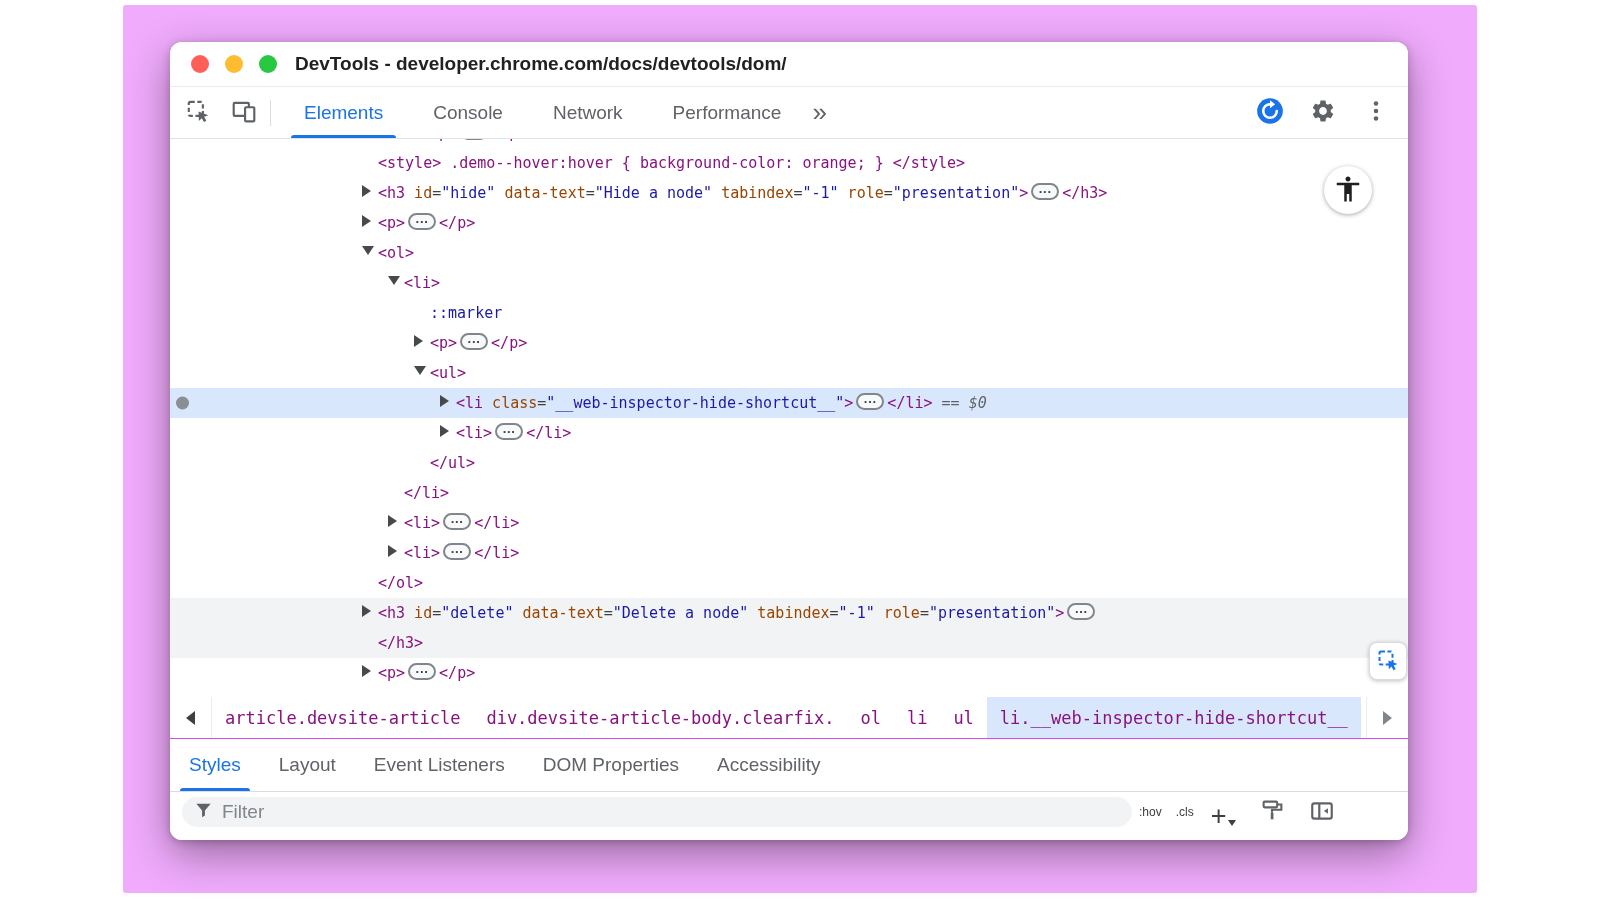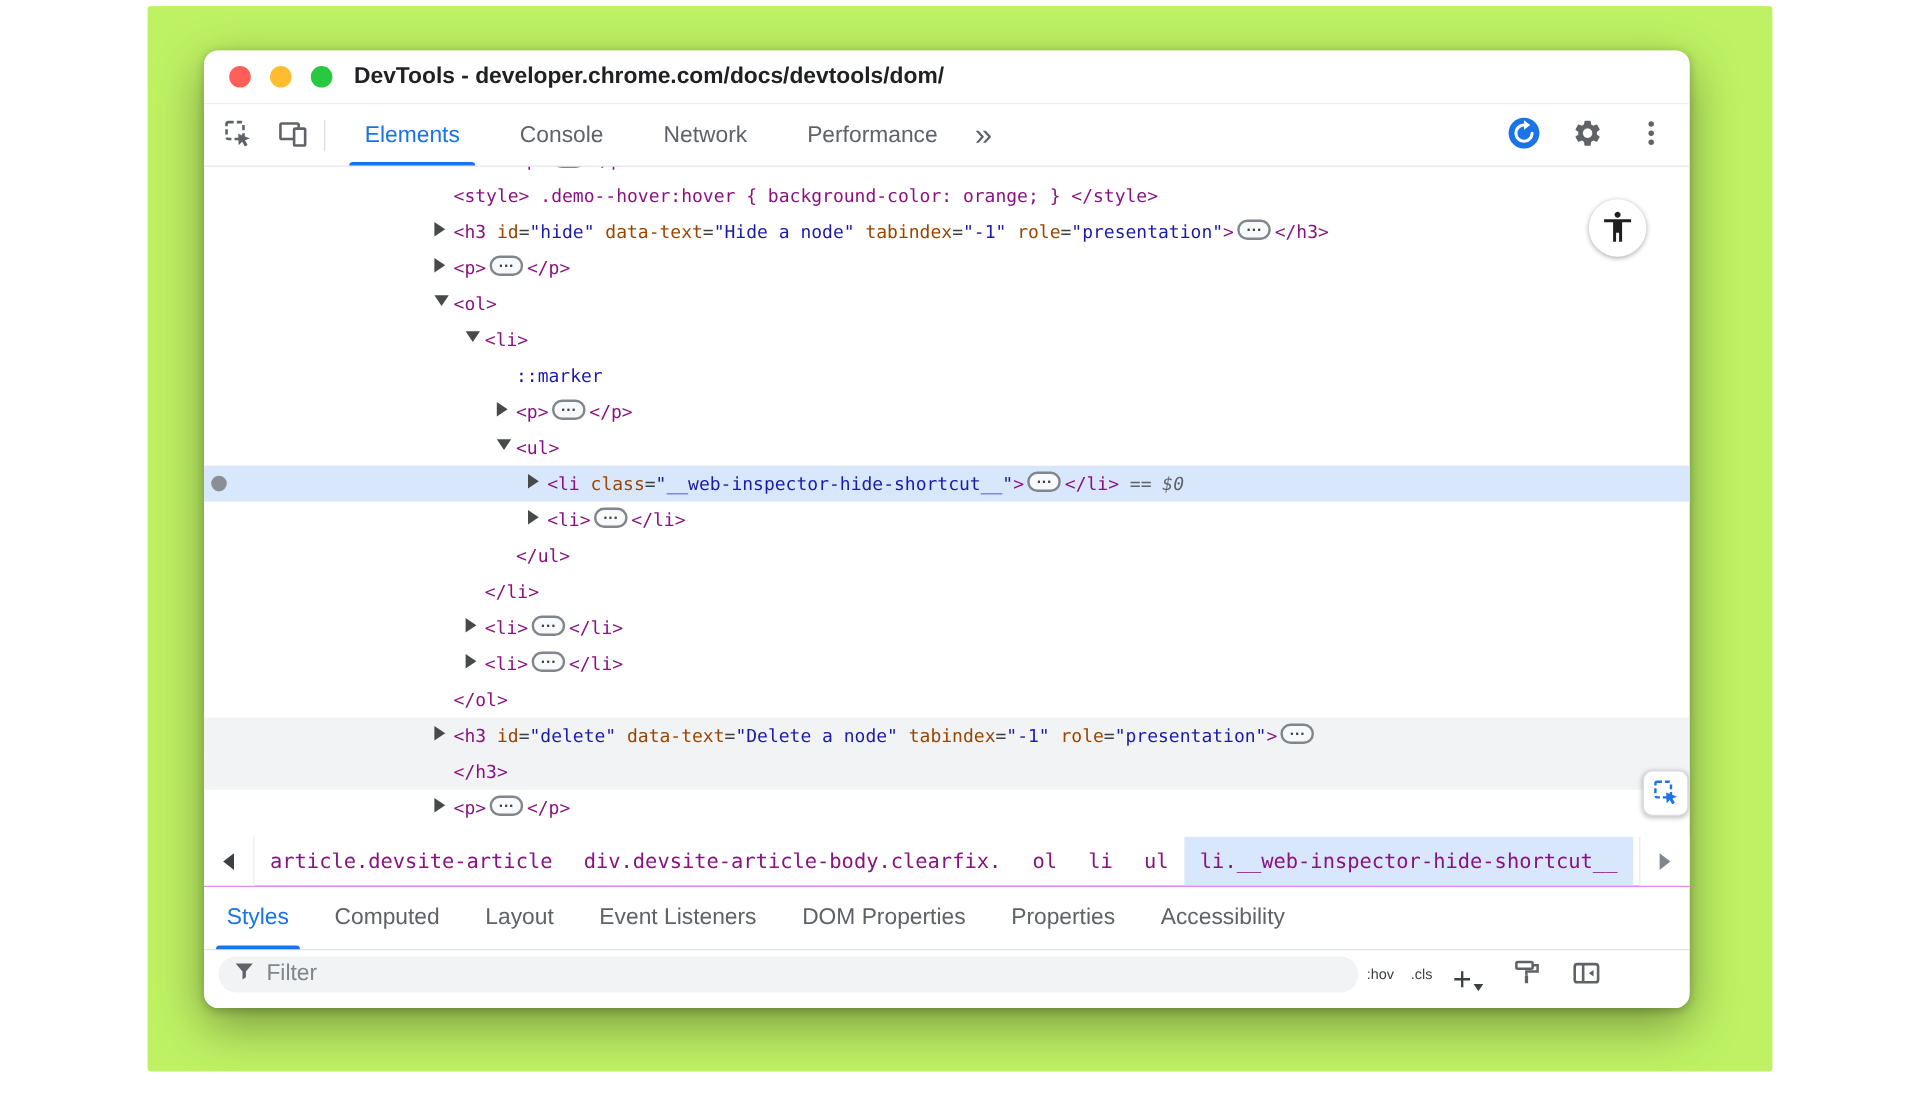--- a/index.html
+++ b/index.html
@@ -10,21 +10,21 @@
     --text-dim:#5f6368;
     --selected-row-bg:#d9e7fd;
     --hover-row-bg:#f1f3f4;
     --crumb-selected-bg:#d9e7fd;
     --traffic-red:#ff5f57;
     --traffic-yellow:#febc2e;
     --traffic-green:#28c840;
   }
   *{box-sizing:border-box;margin:0;padding:0;}
   html,body{width:1600px;height:920px;background:#ffffff;font-family:"Liberation Sans",sans-serif;overflow:hidden;}
-  .stage{position:absolute;left:123px;top:5px;width:1354px;height:888px;background:#bef264;border-radius:3px;}
+  .stage{position:absolute;left:123px;top:5px;width:1354px;height:888px;background:#f0abfc;border-radius:3px;}
   .window{position:absolute;left:47px;top:37px;width:1238px;height:798px;background:#ffffff;border-radius:12px;
           box-shadow:0 14px 42px rgba(0,0,0,.38), 0 2px 8px rgba(0,0,0,.22);overflow:hidden;}
 
   
   .titlebar{height:45px;display:flex;align-items:center;border-bottom:1px solid #ececec;background:#fff;}
   .traffic{display:flex;align-items:center;gap:16px;margin-left:21px;}
   .tl{width:18px;height:18px;border-radius:50%;}
   .tl.red{background:var(--traffic-red);}
   .tl.yellow{background:var(--traffic-yellow);}
   .tl.green{background:var(--traffic-green);}
@@ -219,25 +219,23 @@
           <div class="crumb">ul</div>
           <div class="crumb sel">li.__web-inspector-hide-shortcut__</div>
         </div>
       <button class="crumb-nav right">
         <span class="tri-right"></span>
       </button>
     </div>
 
     <div class="panel-tabs">
         <div class="ptab active">Styles</div>
-        <div class="ptab">Computed</div>
         <div class="ptab">Layout</div>
         <div class="ptab">Event Listeners</div>
         <div class="ptab">DOM Properties</div>
-        <div class="ptab">Properties</div>
         <div class="ptab">Accessibility</div>
       </div>
 
     <div class="filter-bar">
       <div class="filter-input">
         <span>
           <svg width="19" height="19" viewBox="0 0 20 20">
             <path d="M2.5 3 h15 l-6 7 v5.2 l-3 1.8 v-7z" fill="#5f6368"></path>
           </svg>
         </span>

